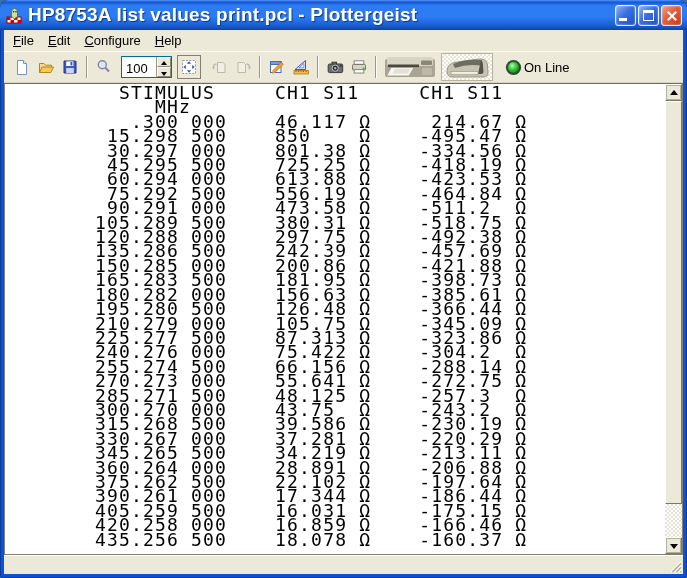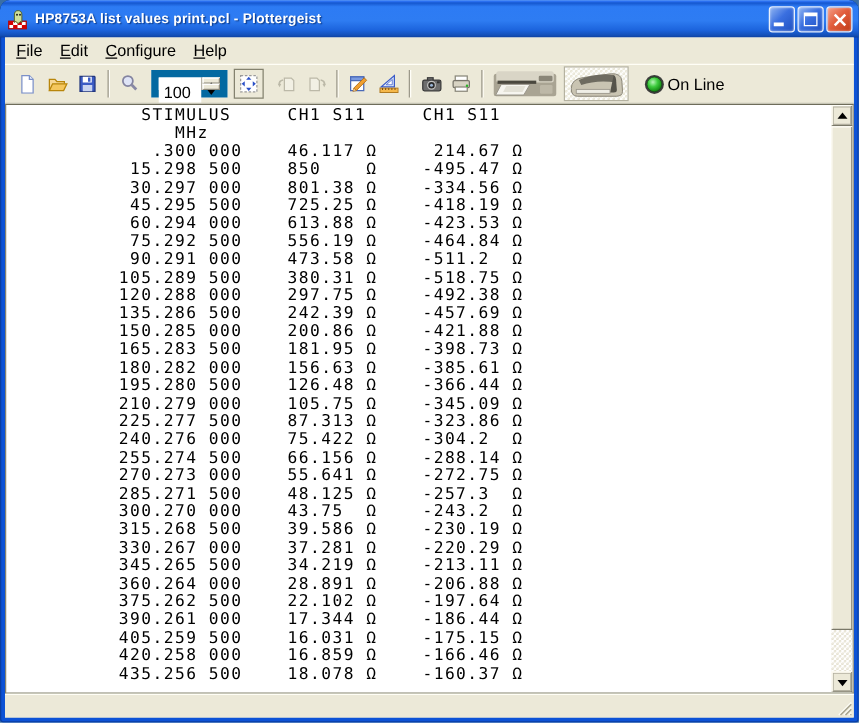--- a/index.html
+++ b/index.html
@@ -11,21 +11,21 @@
     box-shadow:inset 0 0 0 1px #0a3da0;
   }
   
   .titlebar{
     position:absolute;left:0;top:0;right:0;height:30px;
     background:linear-gradient(180deg,#5896f6 0%,#2a6ff0 4%,#1557cf 8%,#2d7bf4 18%,#2e7cf2 55%,#1c64dd 80%,#1450b8 94%,#0d3f9d 100%);
     display:flex;align-items:center;border-radius:8px 8px 0 0;
   }
   .title-icon{width:17px;height:17px;margin:0 5px 0 6px;flex:0 0 auto;}
   .title-text{
-    color:#fff;font-size:11px;font-weight:bold;letter-spacing:.2px;
+    color:#fff;font-size:19px;font-weight:bold;letter-spacing:.2px;
     text-shadow:1px 1px 1px #0a3a8c;white-space:nowrap;overflow:hidden;flex:1;
   }
   .win-buttons{display:flex;gap:2px;margin-right:5px;}
   .win-btn{
     width:21px;height:21px;border-radius:3px;border:1px solid #eaf0fb;
     position:relative;background:linear-gradient(135deg,#8fb4f2 0%,#3a6fe0 45%,#1e50c0 100%);
     box-shadow:inset 0 0 2px rgba(255,255,255,.6);
   }
   .win-btn.close{background:linear-gradient(135deg,#f5a088 0%,#e25e3e 45%,#c03a16 100%);}
   .glyph-min{position:absolute;left:3px;bottom:4px;width:8px;height:3px;background:#fff;}
@@ -41,21 +41,21 @@
   .menubar{height:21px;display:flex;align-items:center;padding-left:2px;background:#ECE9D8;}
   .menu-item{padding:0 7px;font-size:13px;color:#000;cursor:default;}
   .menu-item u{text-decoration:underline;}
   
   .toolbar{
     height:32px;display:flex;align-items:center;padding-left:6px;
     background:#ECE9D8;border-top:1px solid #fffef6;border-bottom:1px solid #d8d5c4;
   }
   .tbtn{width:24px;height:24px;display:flex;align-items:center;justify-content:center;flex:0 0 auto;}
   .tsep{width:2px;height:22px;border-left:1px solid #9c998a;border-right:1px solid #fffef8;margin:0 4px;flex:0 0 auto;}
-  .spinbox{display:flex;height:22px;margin:0 5px;border:6px solid #0369a1;background:#fff;flex:0 0 auto;}
+  .spinbox{display:flex;height:22px;margin:0 5px;border:1px solid #0369a1;background:#fff;flex:0 0 auto;}
   .spin-value{width:34px;height:20px;border:0;outline:none;font:13px "Liberation Sans",sans-serif;padding:2px 0 0 4px;}
   .spin-arrows{display:flex;flex-direction:column;width:15px;border-left:1px solid #9c998a;}
   .spin-up,.spin-down{flex:1;background:#ECE9D8;position:relative;border:1px solid;border-color:#fff #8a887a #8a887a #fff;}
   .spin-up:after{content:"";position:absolute;left:3px;top:3px;border:3.5px solid transparent;border-bottom:4px solid #000;border-top:0;}
   .spin-down:after{content:"";position:absolute;left:3px;top:4px;border:3.5px solid transparent;border-top:4px solid #000;border-bottom:0;}
   .toggle-on{border:1px solid #84826f;background:#ECE9D8;}
   .bigbtn{height:28px;display:flex;align-items:center;justify-content:center;margin:0 2px;flex:0 0 auto;}
   .bigbtn.selected{
     background-image:linear-gradient(45deg,#e9e6d6 25%,transparent 25%,transparent 75%,#e9e6d6 75%),
                      linear-gradient(45deg,#e9e6d6 25%,transparent 25%,transparent 75%,#e9e6d6 75%);
@@ -64,21 +64,21 @@
   }
   .online{display:flex;align-items:center;margin-left:10px;}
   .online-label{font-size:13px;margin-left:2px;color:#000;}
   
   .content{
     position:relative;flex:1;background:#fff;overflow:hidden;
     border:1px solid #84826f;border-top-color:#6e6c5a;
   }
   pre.doc{
     margin:0;padding:2px 0 0 90px;color:#000;
-    font-family:"DejaVu Sans Mono",monospace;font-size:13px;line-height:14.4px;letter-spacing:1.17px;
+    font-family:"DejaVu Sans Mono",monospace;font-size:18px;line-height:14.4px;letter-spacing:1.17px;
   }
   .v-scrollbar{position:absolute;top:0;right:0;width:17px;height:100%;
     background-image:linear-gradient(45deg,#e6e2d2 25%,transparent 25%,transparent 75%,#e6e2d2 75%),
                      linear-gradient(45deg,#e6e2d2 25%,transparent 25%,transparent 75%,#e6e2d2 75%);
     background-position:0 0,2px 2px;background-size:4px 4px;background-color:#fff;}
   .sb-btn{position:absolute;left:0;width:17px;height:17px;background:#ECE9D8;
     border:1px solid;border-color:#fffef8 #7a7868 #7a7868 #fffef8;box-shadow:0 0 0 1px #b3b0a0 inset;}
   .sb-btn.up{top:0;}
   .sb-btn.down{bottom:0;}
   .sb-btn.up:after{content:"";position:absolute;left:4px;top:5px;border:4px solid transparent;border-bottom:5px solid #000;border-top:0;}

